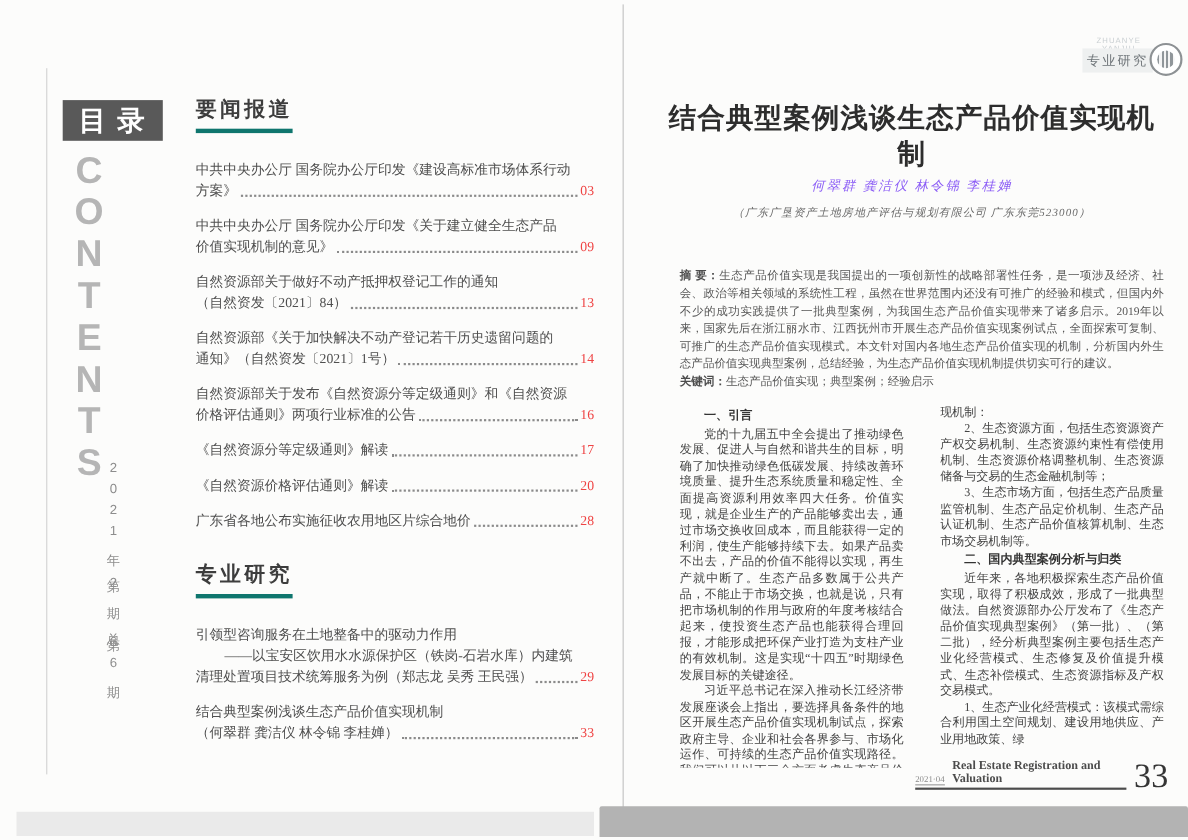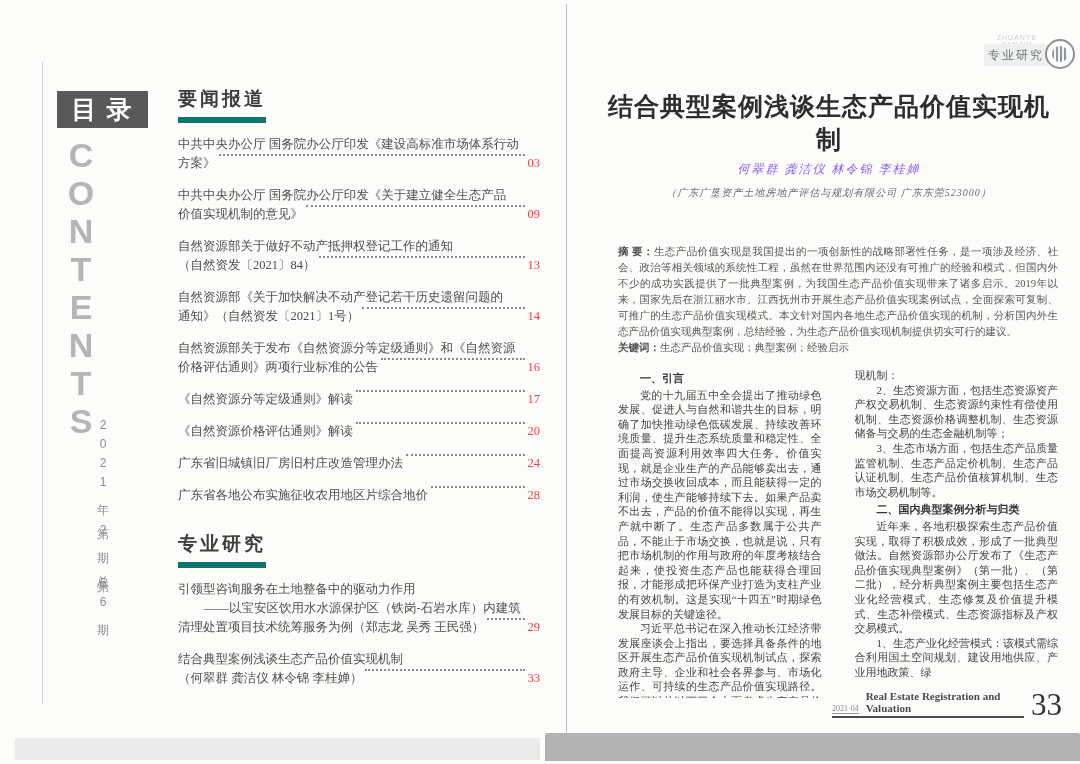--- a/index.html
+++ b/index.html
@@ -31,26 +31,26 @@
     writing-mode:vertical-rl;text-orientation:upright;
     font-family:"Liberation Sans", sans-serif;font-size:12px;color:#8d8d8d;letter-spacing:5px;
   }
 
   
   .toc{position:absolute;left:178px;top:86px;width:362px;}
   .toc-section{margin-bottom:26px;}
   .toc-heading{
     display:inline-block;font-family:Liberation Sans, sans-serif;font-weight:bold;
     font-size:19px;color:#3d3d3d;letter-spacing:3px;
-    border-bottom:6px solid #0f766e;padding-bottom:5px;margin-bottom:12px;
+    border-bottom:4px solid #0f766e;padding-bottom:5px;margin-bottom:24px;
   }
   .toc-item{margin-bottom:13px;font-size:12.5px;color:#4e4e4e;line-height:19px;}
   .toc-line{white-space:nowrap;overflow:hidden;}
   .toc-line.ind1{padding-left:26px;}
-  .toc-lastline{display:flex;align-items:flex-start;}
+  .toc-lastline{display:flex;align-items:flex-end;}
   .toc-lastline .txt{white-space:nowrap;}
   .toc-leader{flex:1;border-bottom:2px dotted #8a8a8a;margin:0 3px 4px 3px;min-width:12px;}
   .toc-page{color:#ef4444;font-size:12.5px;}
 
   
   .col-label-small{
     position:absolute;left:986px;top:34px;width:62px;text-align:center;
     font-size:7px;color:#c9cfd2;letter-spacing:1px;font-family:"Liberation Sans", sans-serif;
   }
   .col-label-band{
@@ -154,26 +154,20 @@
         <div class="toc-lastline ind0">
           <span class="txt">《自然资源分等定级通则》解读</span>
           <span class="toc-leader"></span>
           <span class="toc-page">17</span>
         </div>
       </div><div class="toc-item">
         <div class="toc-lastline ind0">
           <span class="txt">《自然资源价格评估通则》解读</span>
           <span class="toc-leader"></span>
           <span class="toc-page">20</span>
-        </div>
-      </div><div class="toc-item">
-        <div class="toc-lastline ind0">
-          <span class="txt">广东省旧城镇旧厂房旧村庄改造管理办法</span>
-          <span class="toc-leader"></span>
-          <span class="toc-page">24</span>
         </div>
       </div><div class="toc-item">
         <div class="toc-lastline ind0">
           <span class="txt">广东省各地公布实施征收农用地区片综合地价</span>
           <span class="toc-leader"></span>
           <span class="toc-page">28</span>
         </div>
       </div></div>
     <div class="toc-section"><div class="toc-heading">专业研究</div><div class="toc-item">
         <div class="toc-line ind0">引领型咨询服务在土地整备中的驱动力作用</div>

